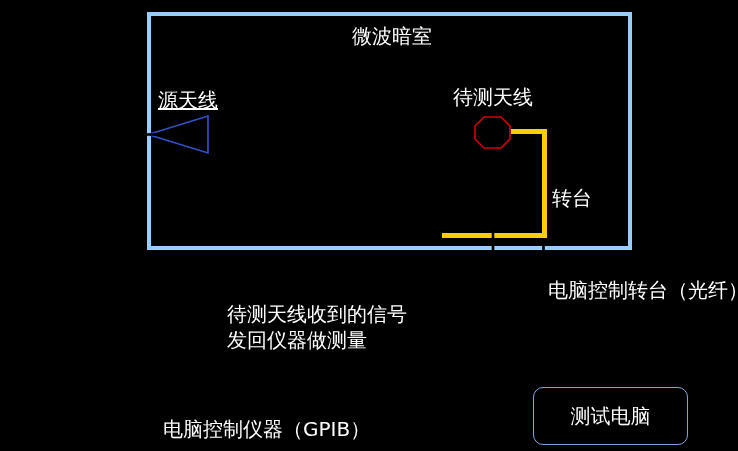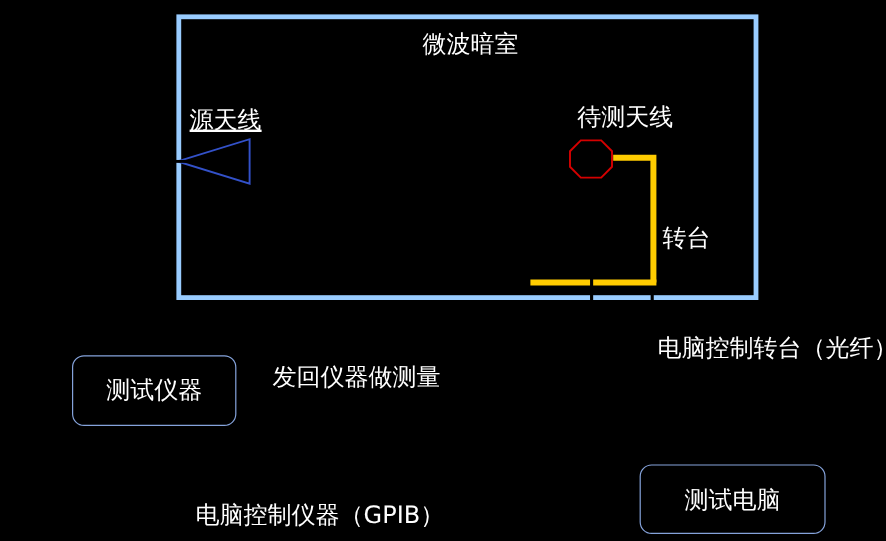--- a/index.html
+++ b/index.html
@@ -33,21 +33,21 @@
     border-radius:10px;
     background:transparent;
     display:flex;align-items:center;justify-content:center;
     color:#fff;font-size:20px;
   }
   .box-instrument{left:60px;top:296px;width:137px;height:59px;}
   .box-computer{left:505px;top:387px;width:155px;height:58px;margin-left:28px;}
   svg.overlay{position:absolute;left:0;top:0;width:738px;height:451px;}
   .lbl-title{left:352px;top:25px;}
   .lbl-source{left:158px;top:89px;text-decoration:underline;}
-  .lbl-aut{left:453px;top:86px;margin-left:28px;}
+  .lbl-aut{left:453px;top:86px;}
   .lbl-turntable{left:552px;top:187px;text-align:center;}
   .lbl-feed{left:2px;top:184px;}
   .lbl-fiber{left:548px;top:279px;}
   .lbl-return{left:227px;top:301px;line-height:26px;}
   .lbl-gpib{left:163px;top:418px;}
 </style>
 </head>
 <body>
 
 <div class="stage">
@@ -73,26 +73,24 @@
   <div class="txt lbl-source">源天线</div>
 
   <div class="txt lbl-aut">待测天线</div>
 
   <div class="txt lbl-turntable">转台</div>
 
 
   <div class="txt lbl-fiber">电脑控制转台（光纤）</div>
 
   <div class="txt lbl-return">
+    <div>待测天线收到的信号</div>
     <div>发回仪器做测量</div>
   </div>
 
   <div class="txt lbl-gpib">电脑控制仪器（GPIB）</div>
 
-  <div class="node-box box-instrument">
-    <span>测试仪器</span>
-  </div>
 
   <div class="node-box box-computer">
     <span>测试电脑</span>
   </div>
 
 </div>
 
 </body></html>

